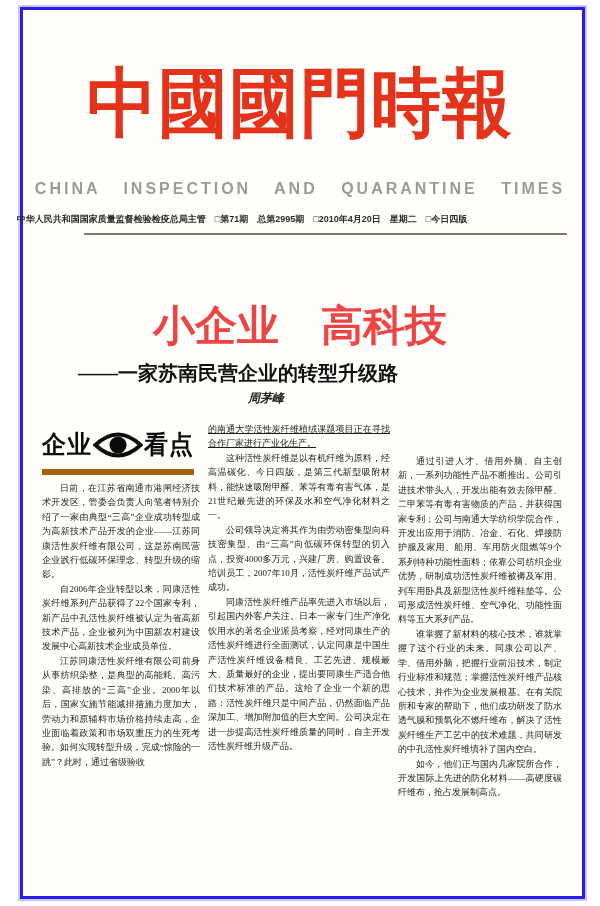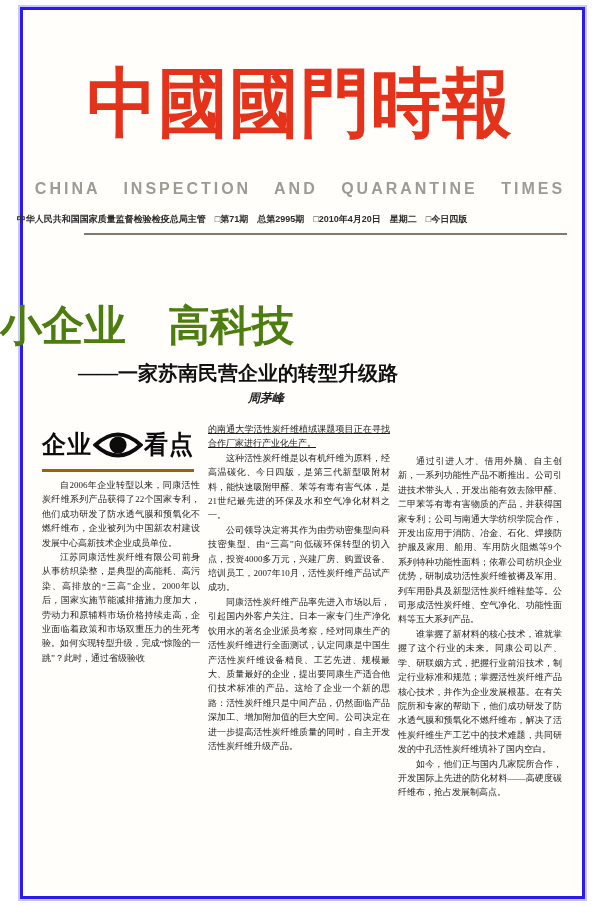--- a/index.html
+++ b/index.html
@@ -46,23 +46,23 @@
     color:#2c2c2c;
     font-family:"Liberation Sans","DejaVu Sans",sans-serif;
   }
   .top-rule{
     position:absolute;top:233px;left:84px;right:33px;
     height:2px;background:#84786d;
   }
   
   .headline{
     position:absolute;top:298px;left:0;width:600px;
-    display:flex;gap:42px;
+    display:flex;justify-content:center;gap:42px;
     font-size:42px;font-weight:900;
-    color:#4d7c0f;
+    color:#ef4444;
     font-family:"Liberation Sans","DejaVu Sans",sans-serif;
   }
   .headline-sub{
     position:absolute;top:360px;left:0;width:476px;
     text-align:center;
     font-size:20px;font-weight:bold;
     color:#111;
     font-family:"Liberation Serif","DejaVu Serif",serif;
   }
   .byline{
@@ -80,21 +80,21 @@
   .col-1{flex:0 0 158px;}
   .col-2{flex:0 0 182px;}
   .col-3{flex:1;margin-top:32px;}
   .col p{margin:0;text-indent:2em;}
   .col p.no-indent{text-indent:0;text-decoration:underline;}
   
   .section-logo{
     width:152px;
     padding:4px 0 7px 0;
     margin:2px 0 6px 0;
-    border-bottom:3px solid #a16207;
+    border-bottom:6px solid #a16207;
     display:flex;align-items:center;justify-content:space-between;
   }
   .logo-word{
     font-size:24px;font-weight:900;color:#0c0c0c;
     font-family:"Liberation Sans","DejaVu Sans",sans-serif;
     letter-spacing:1px;
     transform:scaleY(1.05);
   }
   .eye{width:50px;height:34px;display:block;}
 </style>
@@ -120,30 +120,31 @@
 
   <div class="col col-1">
     <div class="section-logo">
       <span class="logo-word">企业</span>
       <svg class="eye" viewBox="0 0 64 40">
         <path d="M3,20 Q32,-7 61,20 Q32,47 3,20 Z" fill="none" stroke="#0c0c0c" stroke-width="5"></path>
         <circle cx="32" cy="20" r="11" fill="#0c0c0c"></circle>
       </svg>
       <span class="logo-word">看点</span>
     </div>
-    <p>自2006年企业转型以来，同康活性炭纤维系列产品获得了22个国家专利，他们成功研发了防水透气膜和预氧化不燃纤维布，企业被列为中国新农村建设发展中心高新技术企业成员单位。</p>
+    <p>日前，在江苏省南通市港闸经济技术开发区，管委会负责人向笔者特别介绍了一家由典型“三高”企业成功转型成为高新技术产品开发的企业——江苏同康活性炭纤维有限公司，这是苏南民营企业践行低碳环保理念、转型升级的缩影。</p>
+    <p>自2006年企业转型以来，同康活性炭纤维系列产品获得了22个国家专利，新产品中孔活性炭纤维被认定为省高新技术产品，企业被列为中国新农村建设发展中心高新技术企业成员单位。</p>
     <p>江苏同康活性炭纤维有限公司前身从事纺织染整，是典型的高能耗、高污染、高排放的“三高”企业。2000年以后，国家实施节能减排措施力度加大，劳动力和原辅料市场价格持续走高，企业面临着政策和市场双重压力的生死考验。如何实现转型升级，完成“惊险的一跳”？此时，通过省级验收</p>
   </div>
 
   <div class="col col-2">
     <p class="no-indent">的南通大学活性炭纤维植绒课题项目正在寻找合作厂家进行产业化生产。</p>
     <p>这种活性炭纤维是以有机纤维为原料，经高温碳化、今日四版，是第三代新型吸附材料，能快速吸附甲醛、苯等有毒有害气体，是21世纪最先进的环保及水和空气净化材料之一。</p>
     <p>公司领导决定将其作为由劳动密集型向科技密集型、由“三高”向低碳环保转型的切入点，投资4000多万元，兴建厂房、购置设备、培训员工，2007年10月，活性炭纤维产品试产成功。</p>
     <p>同康活性炭纤维产品率先进入市场以后，引起国内外客户关注。日本一家专门生产净化饮用水的著名企业派员考察，经对同康生产的活性炭纤维进行全面测试，认定同康是中国生产活性炭纤维设备精良、工艺先进、规模最大、质量最好的企业，提出要同康生产适合他们技术标准的产品。这给了企业一个新的思路：活性炭纤维只是中间产品，仍然面临产品深加工、增加附加值的巨大空间。公司决定在进一步提高活性炭纤维质量的同时，自主开发活性炭纤维升级产品。</p>
   </div>
 
   <div class="col col-3">
     <p>通过引进人才、借用外脑、自主创新，一系列功能性产品不断推出。公司引进技术带头人，开发出能有效去除甲醛、二甲苯等有毒有害物质的产品，并获得国家专利；公司与南通大学纺织学院合作，开发出应用于消防、冶金、石化、焊接防护服及家用、船用、车用防火阻燃等9个系列特种功能性面料；依靠公司纺织企业优势，研制成功活性炭纤维被褥及军用、列车用卧具及新型活性炭纤维鞋垫等。公司形成活性炭纤维、空气净化、功能性面料等五大系列产品。</p>
-    <p>谁掌握了新材料的核心技术，谁就掌握了这个行业的未来。同康公司以产、学、研联姻方式，把握行业前沿技术，制定行业标准和规范；掌握活性炭纤维产品核心技术，并作为企业发展根基。在有关院所和专家的帮助下，他们成功研发了防水透气膜和预氧化不燃纤维布，解决了活性炭纤维生产工艺中的技术难题，共同研发的中孔活性炭纤维填补了国内空白。</p>
+    <p>谁掌握了新材料的核心技术，谁就掌握了这个行业的未来。同康公司以产、学、借用外脑，把握行业前沿技术，制定行业标准和规范；掌握活性炭纤维产品核心技术，并作为企业发展根基。在有关院所和专家的帮助下，他们成功研发了防水透气膜和预氧化不燃纤维布，解决了活性炭纤维生产工艺中的技术难题，共同研发的中孔活性炭纤维填补了国内空白。</p>
     <p>如今，他们正与国内几家院所合作，开发国际上先进的防化材料——高硬度碳纤维布，抢占发展制高点。</p>
   </div>
 
 </div>
 
 </body></html>

